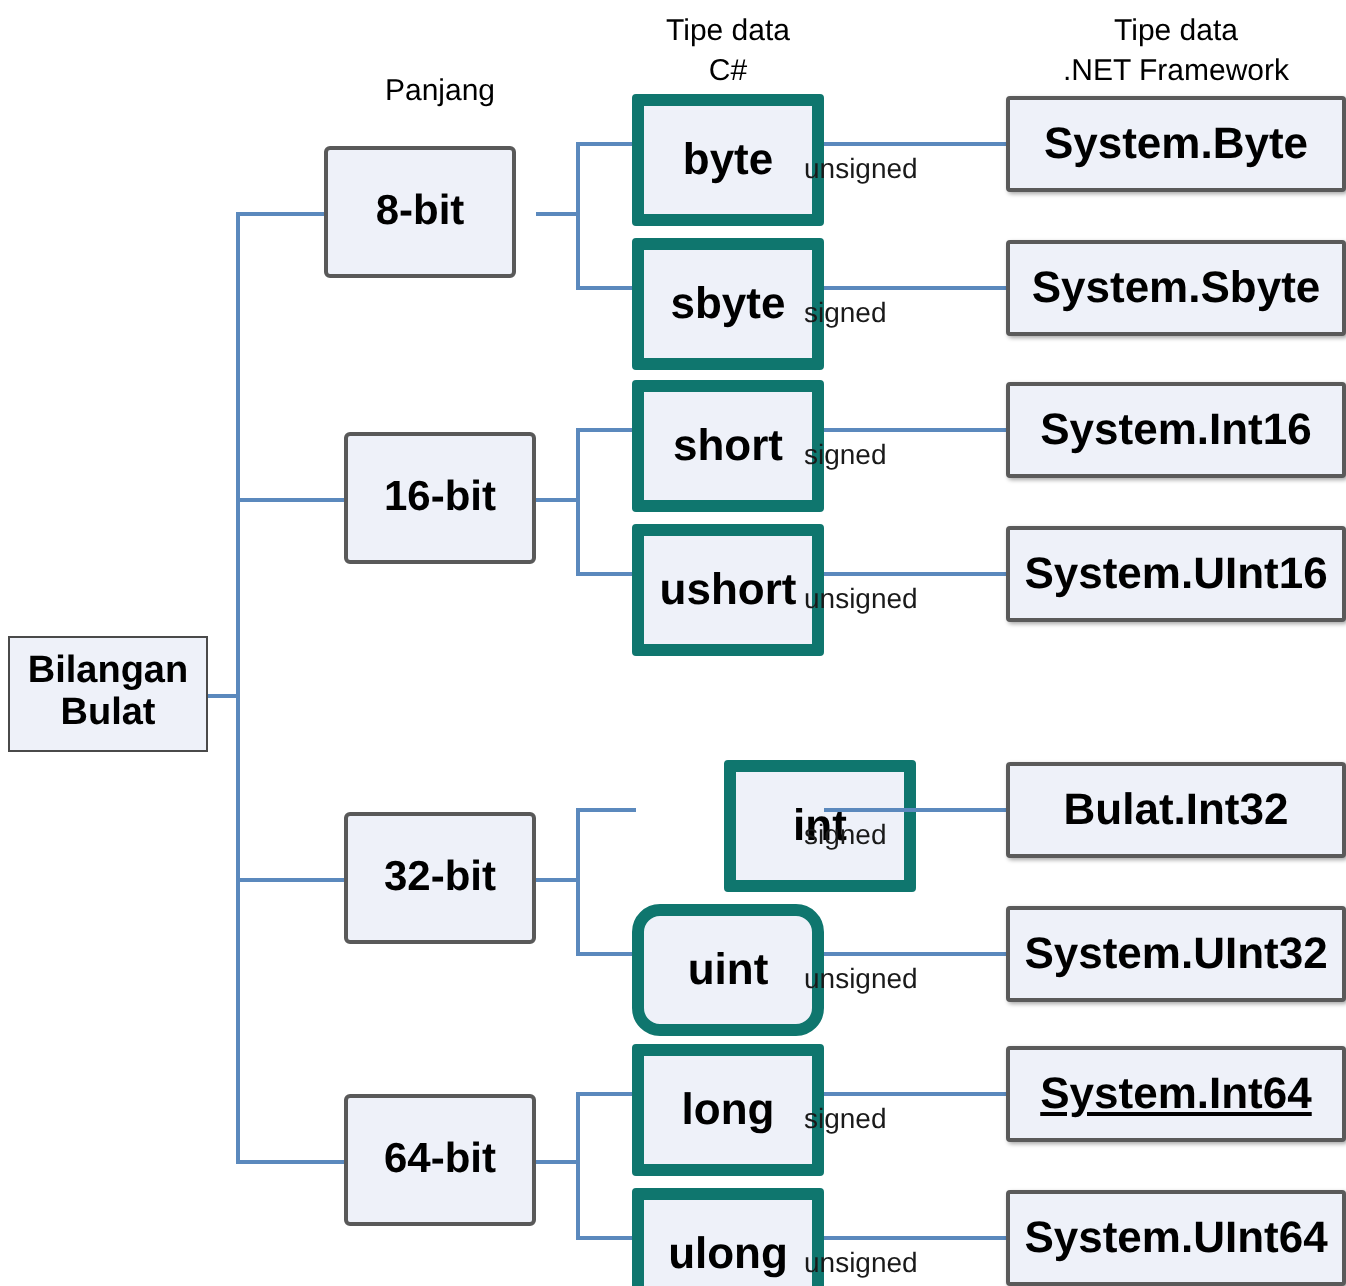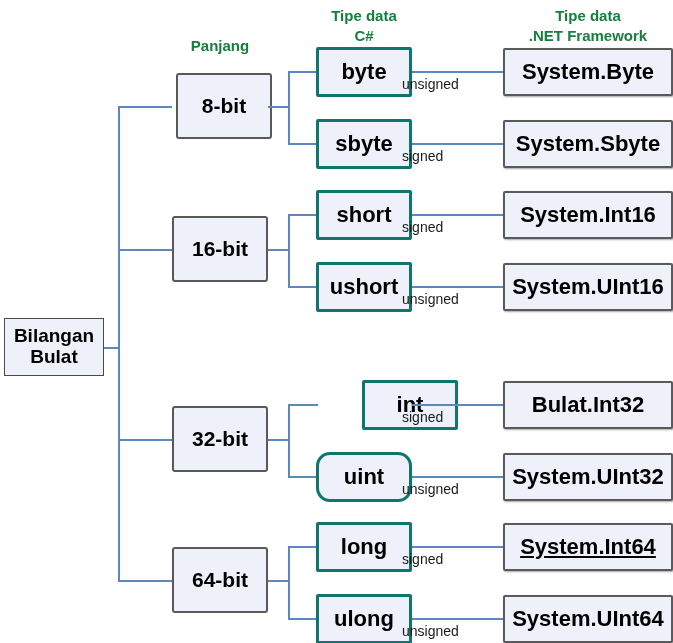--- a/index.html
+++ b/index.html
@@ -35,40 +35,40 @@
     font-size:19px;
     border:1px solid #4a4a4a;
   }
   .bitbox{
     width:96px;height:66px;
     font-size:21px;
     border:2px solid #595959;
     border-radius:3px;
   }
   .csbox{
-    width:96px;height:50px;
+    width:96px;height:66px;
     font-size:22px;
-    border:3px solid #0f766e;
+    border:6px solid #0f766e;
     border-radius:2px;
   }
   .netbox{
     width:170px;height:48px;
     font-size:22px;
     border:2px solid #5a5a5a;
     border-radius:2px;
   }
 
   
   .colhead{
     position:absolute;
     font-size:15px;
-    color:#15803d;
+    color:#000000;
     text-align:center;
     line-height:1.35;
-    font-weight:bold;
+    font-weight:normal;
   }
 
   
   .edgelabel{
     position:absolute;
     font-size:14px;
     color:#1a1a1a;
     white-space:nowrap;
     font-weight:normal;
   }
@@ -98,21 +98,21 @@
 
   <div class="ln h" style="left:118px;top:106px;width:54px;"></div>
   <div class="ln h" style="left:118px;top:249px;width:54px;"></div>
   <div class="ln h" style="left:118px;top:439px;width:54px;"></div>
   <div class="ln h" style="left:118px;top:580px;width:54px;"></div>
 
   <div class="node root" style="left:4px;top:318px;">
     <span>Bilangan Bulat</span>
   </div>
 
-  <div class="node bitbox" style="left:176px;top:73px;">
+  <div class="node bitbox" style="left:162px;top:73px;">
     <span>8-bit</span>
   </div>
 
   <div class="ln h" style="left:268px;top:106px;width:22px;"></div>
   <div class="ln v" style="left:288px;top:71px;height:74px;"></div>
   <div class="ln h" style="left:288px;top:71px;width:30px;"></div>
   <div class="ln h" style="left:288px;top:143px;width:30px;"></div>
 
   <div class="node csbox" style="left:316px;top:47px;">
     <span>byte</span>

